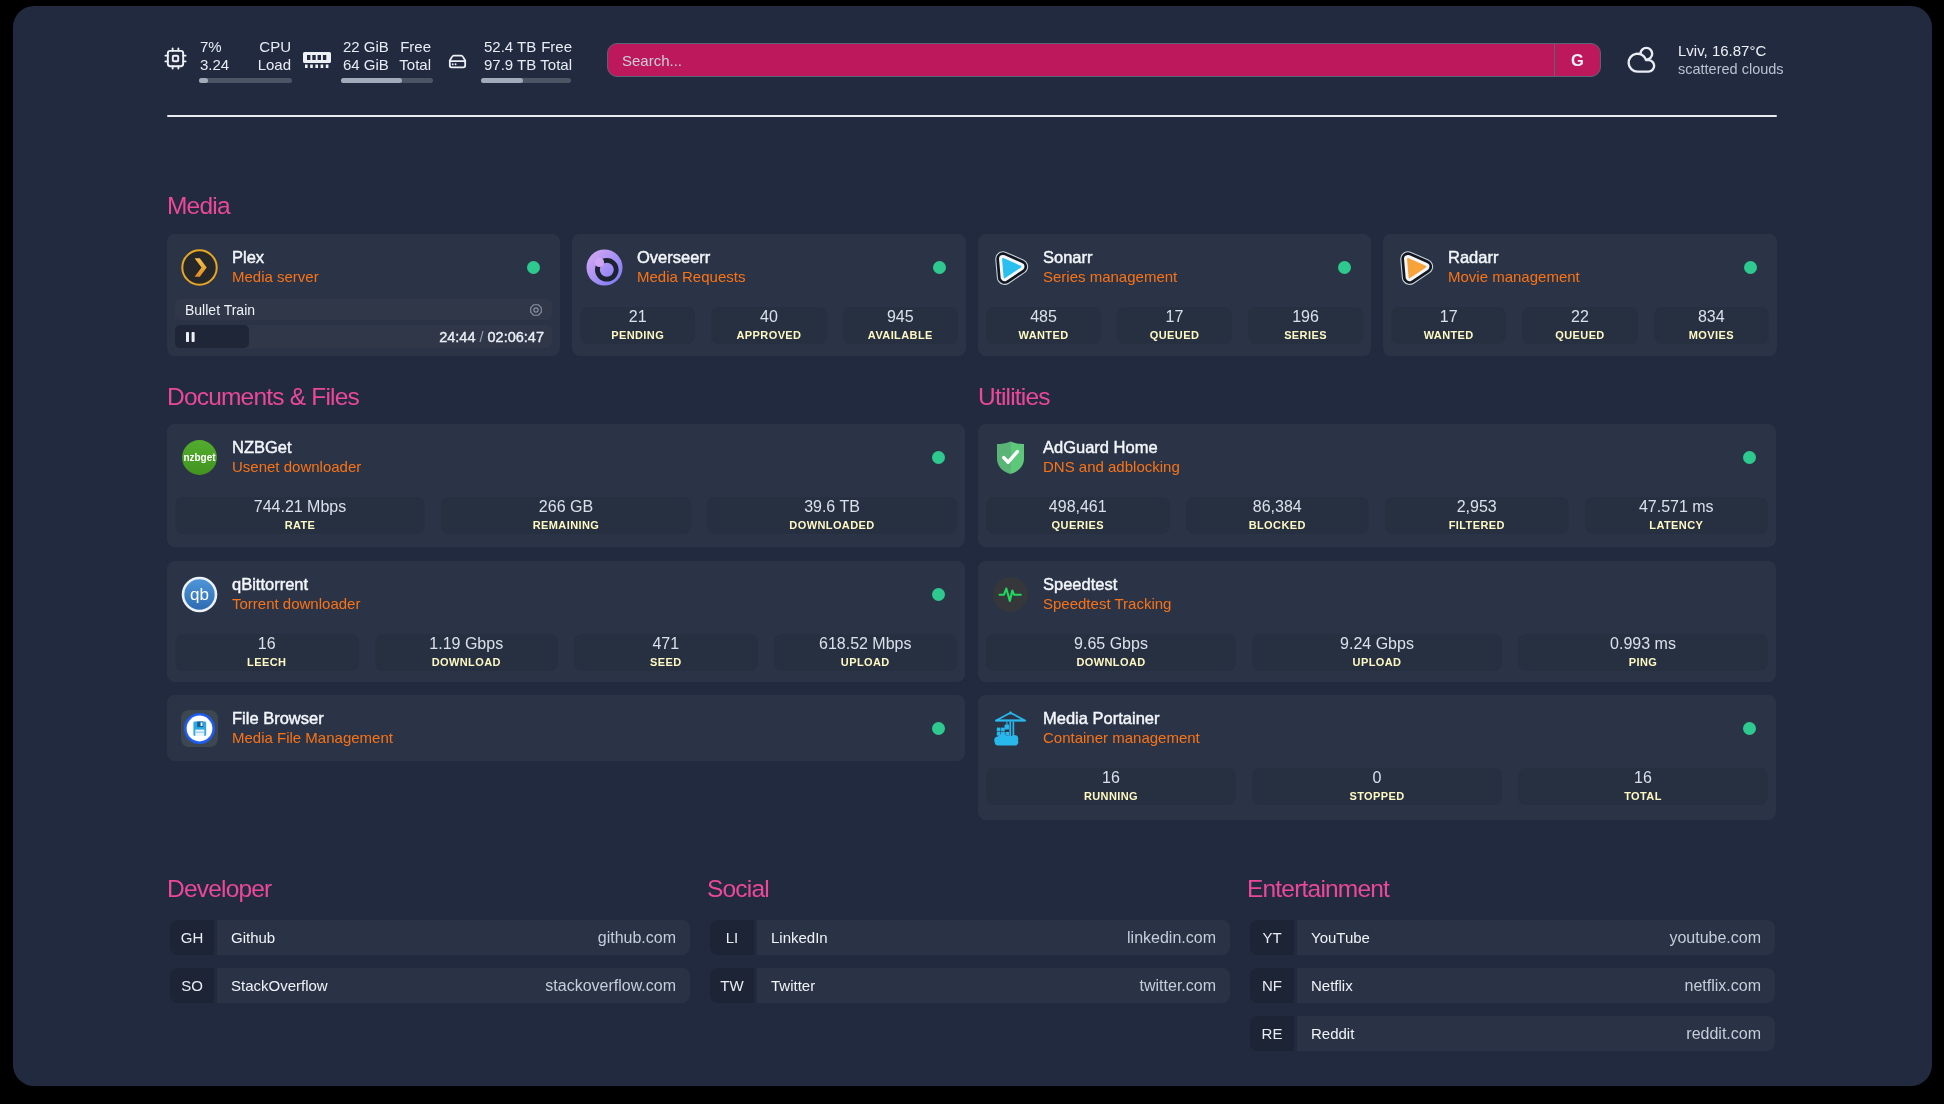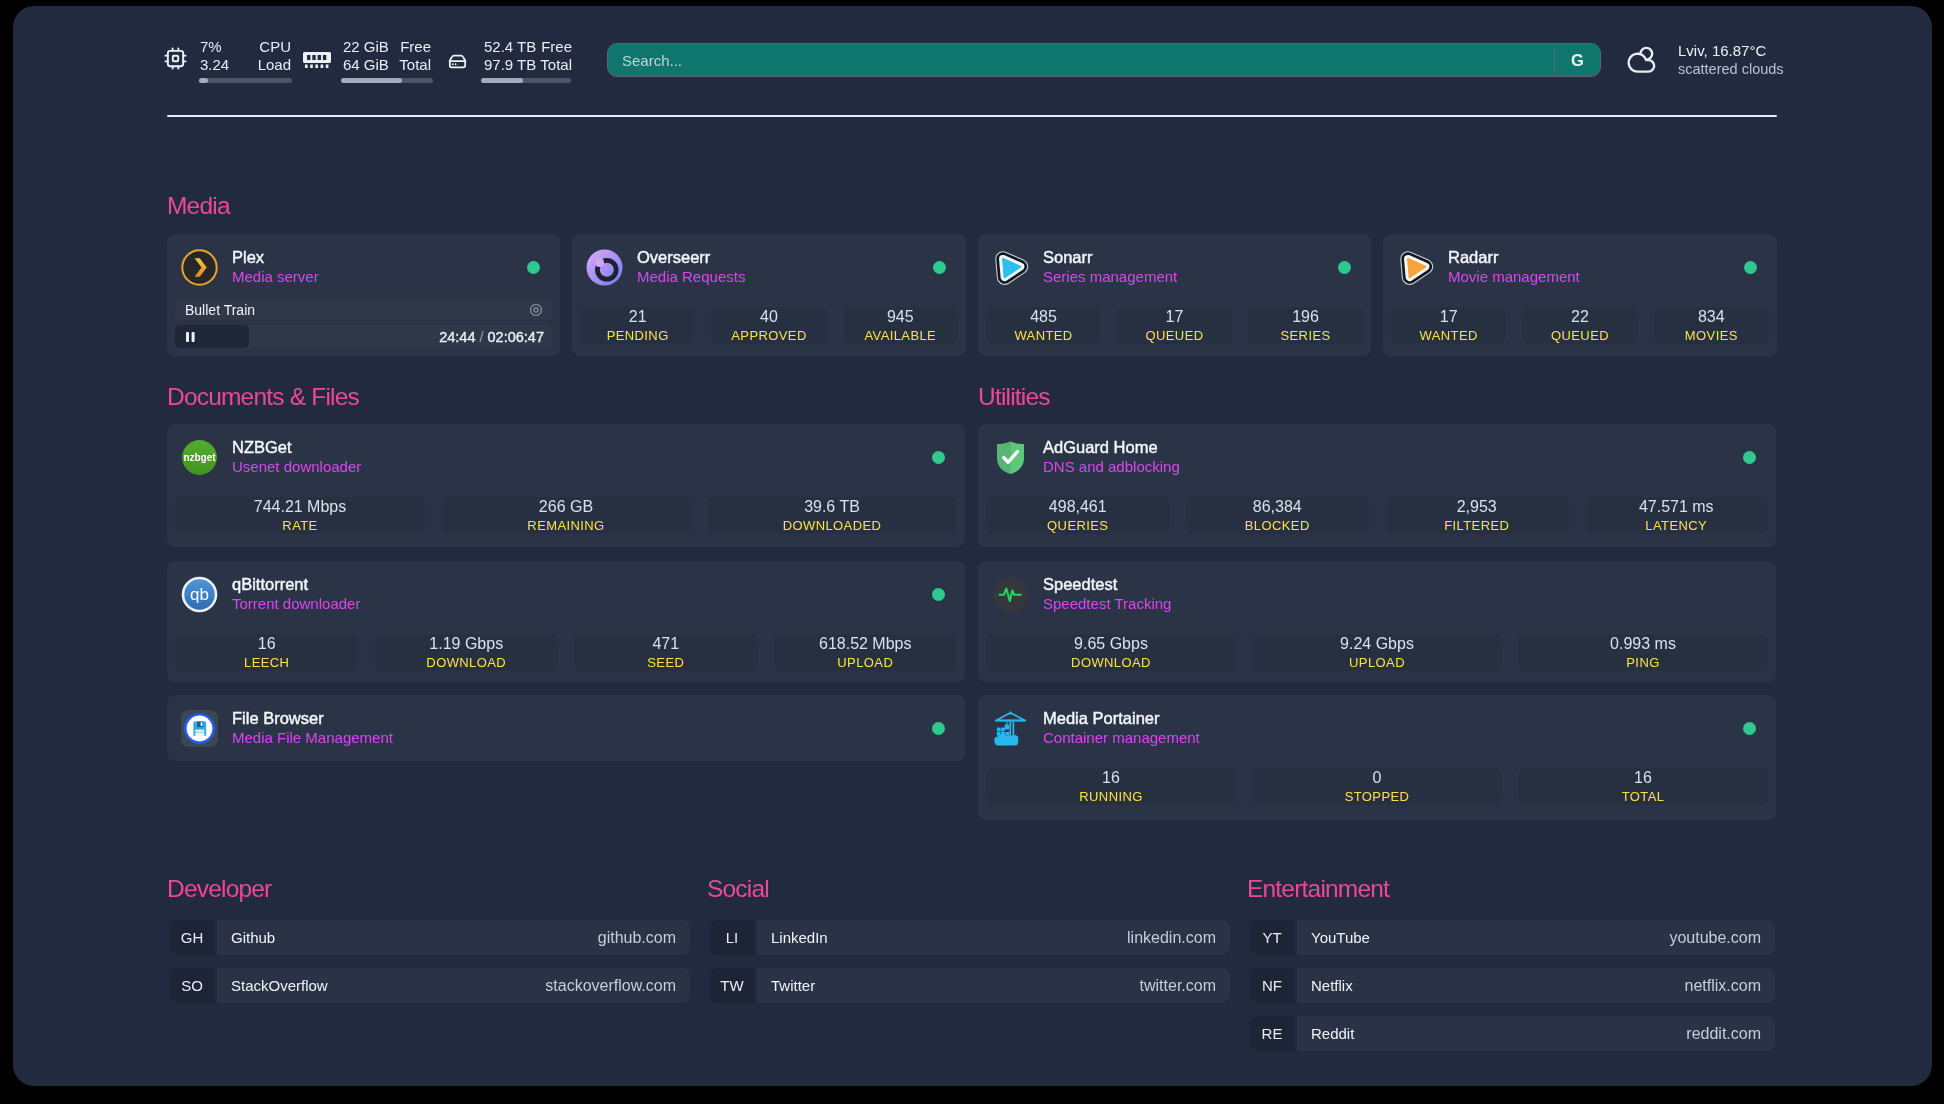--- a/index.html
+++ b/index.html
@@ -3,37 +3,37 @@
 <meta charset="utf-8">
 <style>
 * { margin:0; padding:0; box-sizing:border-box; }
 html,body { width:1944px; height:1104px; background:#000; font-family:"Liberation Sans", sans-serif; }
 #page { position:absolute; left:13px; top:6px; width:1919px; height:1080px; background:#222A40; border-radius:21px; overflow:hidden; }
 .abs { position:absolute; }
 
 .resline { font-size:15px; color:#E9EDF3; line-height:18px; display:flex; justify-content:space-between; white-space:nowrap; }
 .bar { position:absolute; height:5px; border-radius:3px; background:#4D5565; }
 .bar i { display:block; height:5px; border-radius:3px; background:#A2ABB9; }
-#search { position:absolute; left:594px; top:37px; width:994px; height:34px; background:#0f766e; border:1px solid #5A6373; border-radius:10px; }
+#search { position:absolute; left:594px; top:37px; width:994px; height:34px; background:#be185d; border:1px solid #5A6373; border-radius:10px; }
 #search .ph { position:absolute; left:14px; top:8px; font-size:15px; color:#C8CFDA; }
 #search .g { position:absolute; right:0; top:0; width:46px; height:32px; border-left:1px solid #5A6373; color:#ECF0F5; font-size:16.5px; font-weight:600; display:flex; align-items:center; justify-content:center; }
 .wline1 { font-size:15px; color:#EDF1F6; font-weight:500; line-height:19px;}
 .wline2 { font-size:14.5px; color:#B9C2D0; line-height:18px;}
 #hr { position:absolute; left:154px; top:109px; width:1610px; height:2px; background:#E8ECF1; border-radius:1px; }
 
 .h2 { position:absolute; font-size:24.5px; color:#ec4899; font-weight:500; line-height:32px; letter-spacing:-0.8px; }
 .svc { position:absolute; background:#2B3447; border-radius:8px; }
 .svc .icon { position:absolute; left:14px; top:15px; width:37px; height:37px; }
 .svc .title { position:absolute; left:65px; top:13px; font-size:16.5px; font-weight:400; -webkit-text-stroke:0.45px #F3F6FA; color:#F3F6FA; line-height:21px; }
-.svc .sub { position:absolute; left:65px; top:34px; font-size:15px; color:#d946ef; line-height:18px; }
+.svc .sub { position:absolute; left:65px; top:34px; font-size:15px; color:#f97316; line-height:18px; }
 .dot { position:absolute; width:13px; height:13px; border-radius:50%; background:#2EC98E; right:20px; top:27px; }
 .stats { position:absolute; left:8px; right:8px; top:65px; height:52px; display:flex; gap:16px;align-items:center; }
 .stat { flex:1; background:#273040; border-radius:8px; display:flex; flex-direction:column; align-items:center; justify-content:center; }
 .stat .num { font-size:16px; color:#D9E0EA; line-height:20px; }
-.stat .lab { font-size:13px; font-weight:400; color:#fde047; letter-spacing:0.4px; line-height:17px; text-transform:uppercase; }
+.stat .lab { font-size:11px; font-weight:700; color:#fef9c3; letter-spacing:0.4px; line-height:17px; text-transform:uppercase; }
 
 .prow { position:absolute; left:8px; right:8px; background:#2F3748; border-radius:5px; }
 
 .bm { position:absolute; height:35px; display:flex; }
 .bm .ab { width:44px; height:35px; background:#1D2436; border-radius:8px 0 0 8px; margin-right:3px; display:flex; align-items:center; justify-content:center; font-size:15px; color:#E9EDF3; }
 .bm .nm { flex:1; height:35px; background:#2A3345; border-radius:0 8px 8px 0; display:flex; align-items:center; justify-content:space-between; padding:0 14px; }
 .bm .nm .n { font-size:15px; color:#F0F3F7; }
 .bm .nm .u { font-size:16px; color:#C5CDD9; }
 </style>
 </head>

